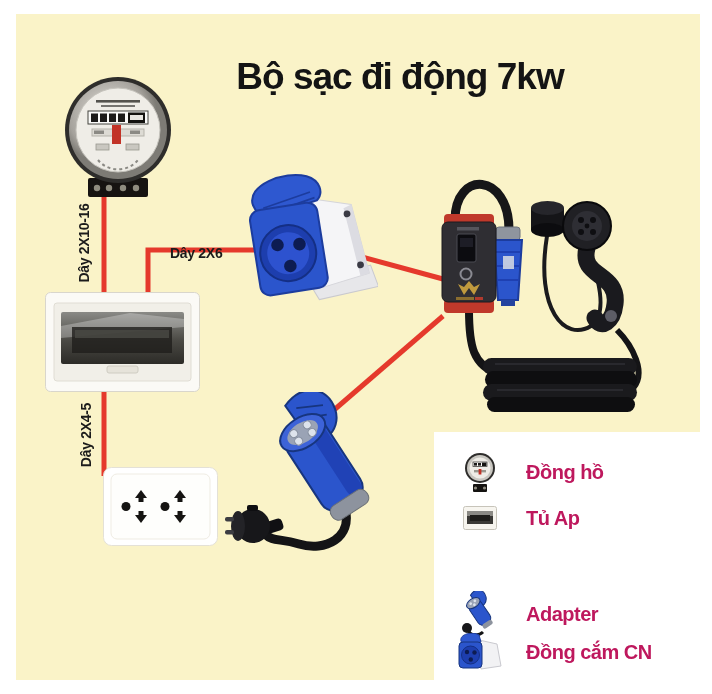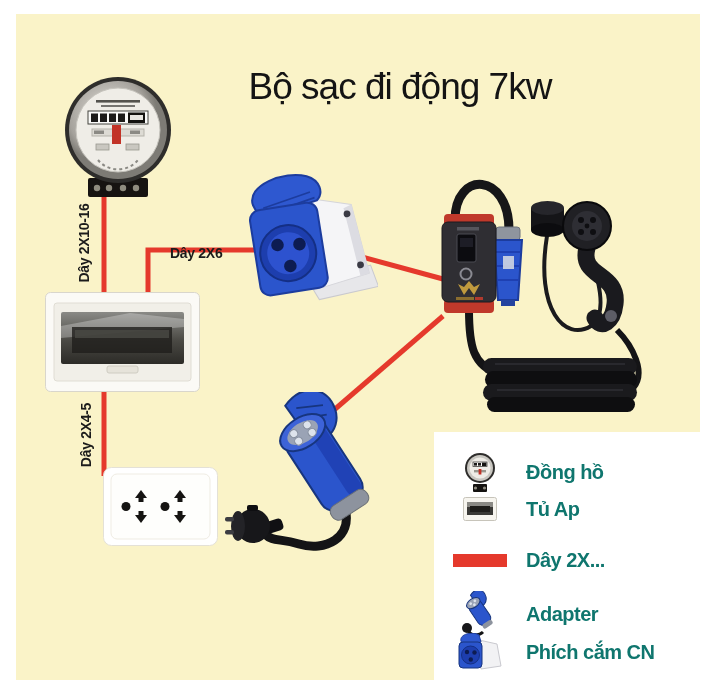--- a/index.html
+++ b/index.html
@@ -1,29 +1,29 @@
 <!DOCTYPE html>
 <html><head>
 <meta charset="utf-8">
 <style>
   html,body{margin:0;padding:0;background:#ffffff;}
   #canvas{position:relative;width:712px;height:694px;background:#ffffff;overflow:hidden;
           font-family:"Liberation Sans", sans-serif;}
   .panel{position:absolute;left:16px;top:14px;width:684px;height:666px;background:#FAF3C8;}
-  .title{position:absolute;left:180px;top:66px;width:440px;margin:0;text-align:center;
-         font-size:37px;font-weight:400;color:#141414;letter-spacing:-1px;}
+  .title{position:absolute;left:180px;top:56px;width:440px;margin:0;text-align:center;
+         font-size:37px;font-weight:700;color:#141414;letter-spacing:-1px;}
   .abs{position:absolute;}
   svg{display:block;}
   .wire-label{position:absolute;font-weight:700;font-size:14px;color:#1b1b1b;
               letter-spacing:-0.3px;white-space:nowrap;}
   .vlabel{transform-origin:0 0;transform:rotate(-90deg);text-align:center;}
   .legend{position:absolute;left:434px;top:432px;width:278px;height:262px;background:#ffffff;}
   .lrow{position:absolute;left:0;width:278px;height:44px;display:flex;align-items:center;}
   .licon{width:92px;display:flex;justify-content:center;align-items:center;flex:0 0 92px;}
-  .llabel{font-weight:700;font-size:20px;color:#0f766e;letter-spacing:-0.5px;white-space:nowrap;}
+  .llabel{font-weight:700;font-size:20px;color:#be185d;letter-spacing:-0.5px;white-space:nowrap;}
   .wire-swatch{width:54px;height:13px;background:#E5392C;}
 </style>
 </head>
 <body>
 
 <div id="canvas">
   <div class="panel"></div>
 
   <h1 class="title">Bộ sạc đi động 7kw</h1>
 
@@ -229,36 +229,30 @@
           <rect x="9" y="11" width="14" height="4.5" fill="#fafaf8" stroke="#45443f" stroke-width="0.8"></rect>
           <rect x="10" y="12" width="3" height="2.6" fill="#1c1b19"></rect>
             <rect x="14" y="12" width="3" height="2.6" fill="#1c1b19"></rect>
           <rect x="18" y="11.6" width="4.4" height="3.4" fill="#13120f"></rect>
           <rect x="10" y="19" width="12" height="2.4" fill="#9a988f"></rect>
           <rect x="14.6" y="18" width="2.8" height="5.5" fill="#c23327"></rect>
         </svg>
       </span>
       <span class="llabel">Đồng hồ</span>
     </div>
-    <div class="lrow" style="top:55px;">
+    <div class="lrow" style="top:64px;">
       <span class="licon">
         <svg width="34" height="24" viewBox="0 0 34 24">
           <rect x="0.5" y="0.5" width="33" height="23" rx="2" fill="#f7f5ef" stroke="#c7c4ba"></rect>
           <rect x="4" y="5" width="26" height="13" fill="#3a3936"></rect>
           <rect x="4" y="5" width="26" height="5" fill="#8b8a85"></rect>
           <rect x="7" y="9" width="20" height="6" fill="#1f1e1b"></rect>
         </svg>
       </span>
       <span class="llabel">Tủ Ap</span>
-    </div>
-    <div class="lrow" style="top:106px;">
-      <span class="licon">
-          <span class="wire-swatch"></span>
-        </span>
-      <span class="llabel">Dây 2X...</span>
     </div>
     <div class="lrow" style="top:160px;">
       <span class="licon">
         <svg width="40" height="46" viewBox="0 0 40 46">
           <path d="M10,38 C6,44 18,46 23,41" stroke="#141416" stroke-width="3" fill="none"></path>
           <g transform="rotate(-34 20 22)">
             <path d="M22,2 C30,-2 37,4 34,12 C32,17 26,19 22,17 Z" fill="#2B55CC" stroke="#17357f"></path>
             <rect x="13" y="8" width="14" height="27" rx="6" fill="#2B55CC" stroke="#17357f"></rect>
             <ellipse cx="20" cy="10" rx="7.5" ry="4.5" fill="#9aa3b5" stroke="#17357f"></ellipse>
             <circle cx="17.5" cy="9" r="1.4" fill="#dde3ec"></circle>
@@ -276,16 +270,16 @@
         <svg width="46" height="38" viewBox="0 0 46 38">
           <polygon points="22,7 40,11 44,33 24,36" fill="#f2f2f4" stroke="#c9c9cf"></polygon>
           <path d="M4,8 C2,1 16,-2 22,2 L24,9 L6,13 Z" fill="#2E58D0" stroke="#1c3c9e"></path>
           <rect x="2" y="9" width="23" height="26" rx="4" fill="#2B55CC" stroke="#17357f"></rect>
           <circle cx="13.5" cy="22" r="9" fill="#1d3eae" stroke="#142f85"></circle>
           <circle cx="10" cy="19" r="2.2" fill="#0d1c52"></circle>
             <circle cx="17.5" cy="19.5" r="2.2" fill="#0d1c52"></circle>
           <circle cx="13.8" cy="26.5" r="2.2" fill="#0d1c52"></circle>
         </svg>
       </span>
-      <span class="llabel">Phích cắm CN</span>
+      <span class="llabel">Đồng cắm CN</span>
     </div>
   </div>
 </div>
 
 </body></html>

